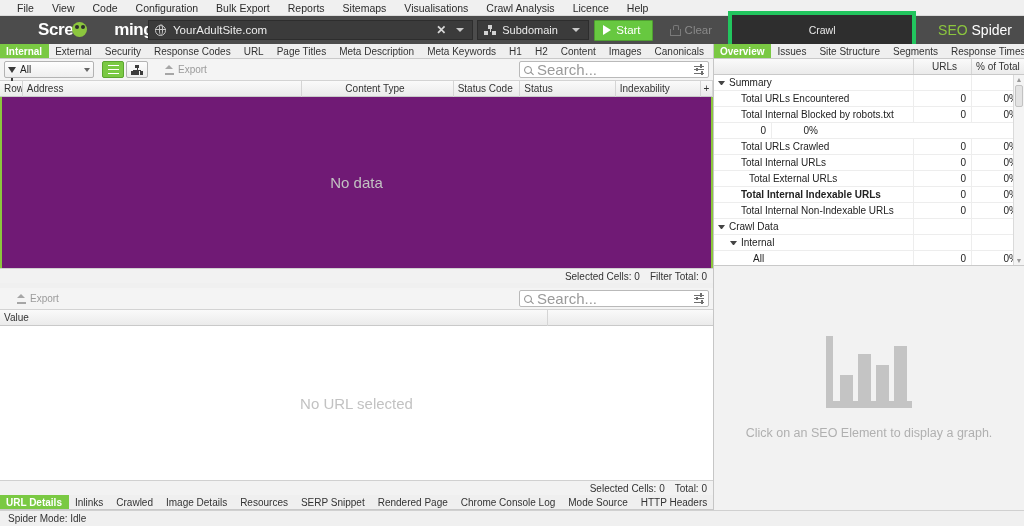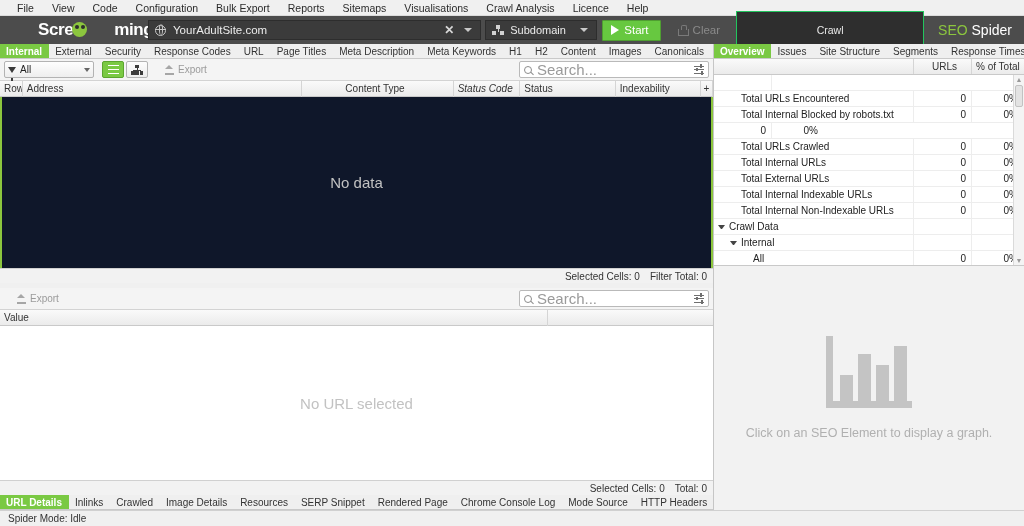--- a/index.html
+++ b/index.html
@@ -97,27 +97,27 @@
   }
   .clear-ico::before {
     content: ""; position: absolute; left: 1px; top: 4px; width: 9px; height: 6px;
     border: 1.3px solid #8a8a8a; border-top: none;
   }
   .clear-ico::after {
     content: ""; position: absolute; left: 4px; top: 0; width: 4px; height: 4px;
     border: 1.3px solid #8a8a8a; border-bottom: none; border-radius: 2px 2px 0 0;
   }
   .progress-box {
-    flex: 0 0 188px; height: 38px; background: #2e2e2e; border: 1px solid #22c55e;
+    flex: 0 0 188px; height: 38px; background: #2e2e2e; border: 4px solid #22c55e;
     display: flex; align-items: center; justify-content: center; color: #e8e8e8; font-size: 10.5px;
   }
   .seo-spider {
     flex: 0 0 auto; padding: 0 8px 0 14px; font-size: 14px; white-space: nowrap;
   }
-  .seo-spider .g { color: #8cc63e; }
+  .seo-spider .g { color: #8cc63e; margin-left: 8px; }
   .seo-spider .w { color: #ffffff; }
 
   
   .body { flex: 1 1 auto; display: flex; min-height: 0; }
   .left { width: 714px; flex: 0 0 714px; display: flex; flex-direction: column; min-width: 0;
           border-right: 1px solid #c6c6c6; }
   .right { flex: 1 1 auto; display: flex; flex-direction: column; min-width: 0; background: #f2f2f2; }
 
   
   .tabstrip {
@@ -209,21 +209,21 @@
   
   .colheader {
     height: 16px; background: linear-gradient(#fafafa,#ebebeb); border-bottom: 1px solid #c9c9c9;
     display: flex; align-items: center; flex: 0 0 16px; font-size: 10px; color: #333;
   }
   .colheader .ch {
     height: 16px; line-height: 16px; padding-left: 4px; border-right: 1px solid #d5d5d5;
     overflow: hidden; white-space: nowrap;
   }
   .grid-area {
-    flex: 1 1 auto; background: #0f172a; position: relative; min-height: 0;
+    flex: 1 1 auto; background: #701a75; position: relative; min-height: 0;
     display: flex; align-items: center; justify-content: center;
   }
   .grid-area.greenborder { border: 2px solid #8cc63e; border-top: none; border-bottom: none; }
   .empty-msg { color: #c2c2c2; font-size: 15px; }
   .statusline {
     height: 15px; background: #f2f2f2; border-top: 1px solid #d0d0d0; flex: 0 0 15px;
     display: flex; align-items: center; justify-content: flex-end; padding-right: 6px;
     font-size: 10px; color: #333; gap: 10px;
   }
 
@@ -403,21 +403,21 @@
                 <b></b>
               </span>
           </div>
         </div>
       </div>
 
       <div class="colheader" id="upper-cols">
           <div class="ch" style="width: 26px;">Row</div>
           <div class="ch" style="width: 330px;">Address</div>
           <div class="ch" style="width: 132px; margin-left: 39px;">Content Type</div>
-          <div class="ch" style="width: 78px; font-style: italic;">Status Code</div>
+          <div class="ch" style="width: 78px;">Status Code</div>
           <div class="ch" style="width: 112px;">Status</div>
           <div class="ch" style="width: 100px;">Indexability</div>
           <div class="ch" style="width: 14px; text-align: center; padding-left: 0px;">+</div>
         </div>
 
       <div class="grid-area greenborder">
         <span class="empty-msg">No data</span>
       </div>
 
       <div class="statusline">
@@ -488,20 +488,24 @@
       </div>
 
       <div class="rtable">
         <div class="rhead">
           <div class="c0"></div>
           <div class="c1">URLs</div>
           <div class="c2">% of Total</div>
         </div>
         <div class="rbody" id="rrows">
           <div class="rrow">
+              <div class="lbl" style="padding-left: 4px;">
+                <span class="twisty"></span>
+                <span>Summary</span>
+              </div>
               <div class="num"></div>
               <div class="pct"></div>
             </div>
             <div class="rrow">
               <div class="lbl" style="padding-left: 16px;">
                 <span style="flex: 0 0 7px; margin-right: 4px;"></span>
                 <span>Total URLs Encountered</span>
               </div>
               <div class="num">0</div>
               <div class="pct">0%</div>
@@ -528,29 +532,29 @@
             </div>
             <div class="rrow">
               <div class="lbl" style="padding-left: 16px;">
                 <span style="flex: 0 0 7px; margin-right: 4px;"></span>
                 <span>Total Internal URLs</span>
               </div>
               <div class="num">0</div>
               <div class="pct">0%</div>
             </div>
             <div class="rrow">
-              <div class="lbl" style="padding-left: 16px;">
+              <div class="lbl" style="padding-left: 24px;">
                 <span style="flex: 0 0 7px; margin-right: 4px;"></span>
                 <span>Total External URLs</span>
               </div>
               <div class="num">0</div>
               <div class="pct">0%</div>
             </div>
             <div class="rrow">
-              <div class="lbl" style="padding-left: 16px;">
+              <div class="lbl" style="padding-left: 16px; font-weight: bold;">
                 <span style="flex: 0 0 7px; margin-right: 4px;"></span>
                 <span>Total Internal Indexable URLs</span>
               </div>
               <div class="num">0</div>
               <div class="pct">0%</div>
             </div>
             <div class="rrow">
               <div class="lbl" style="padding-left: 16px;">
                 <span style="flex: 0 0 7px; margin-right: 4px;"></span>
                 <span>Total Internal Non-Indexable URLs</span>

